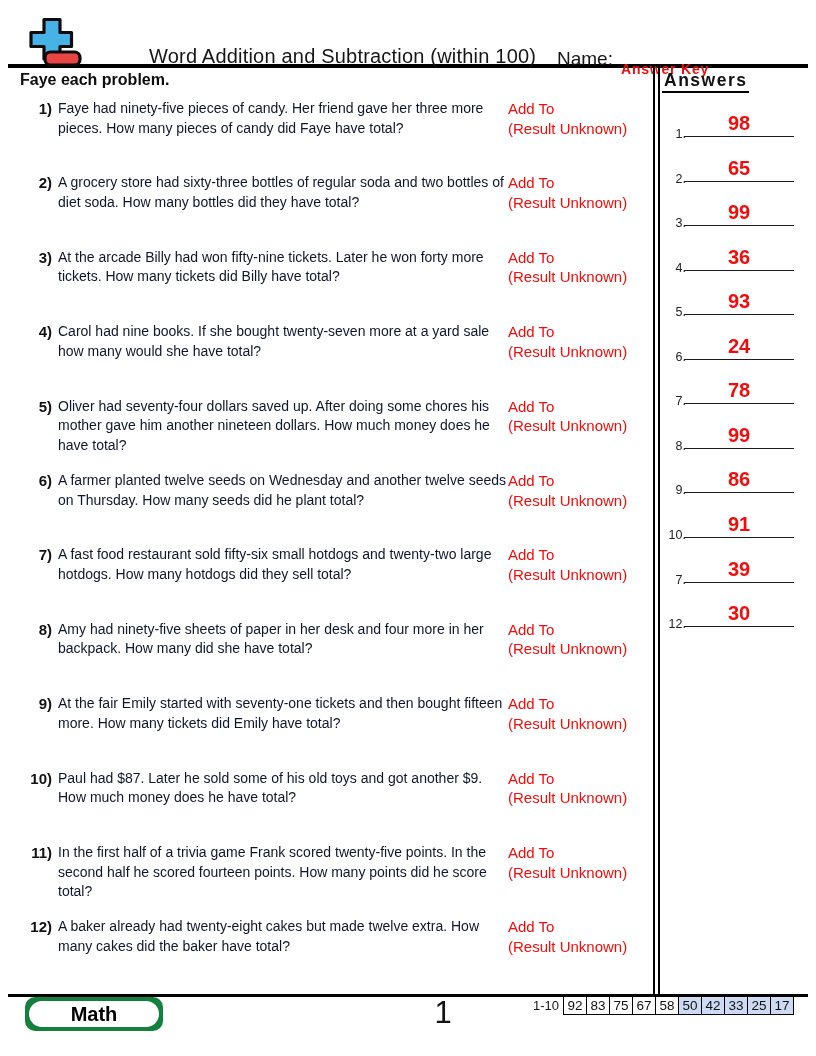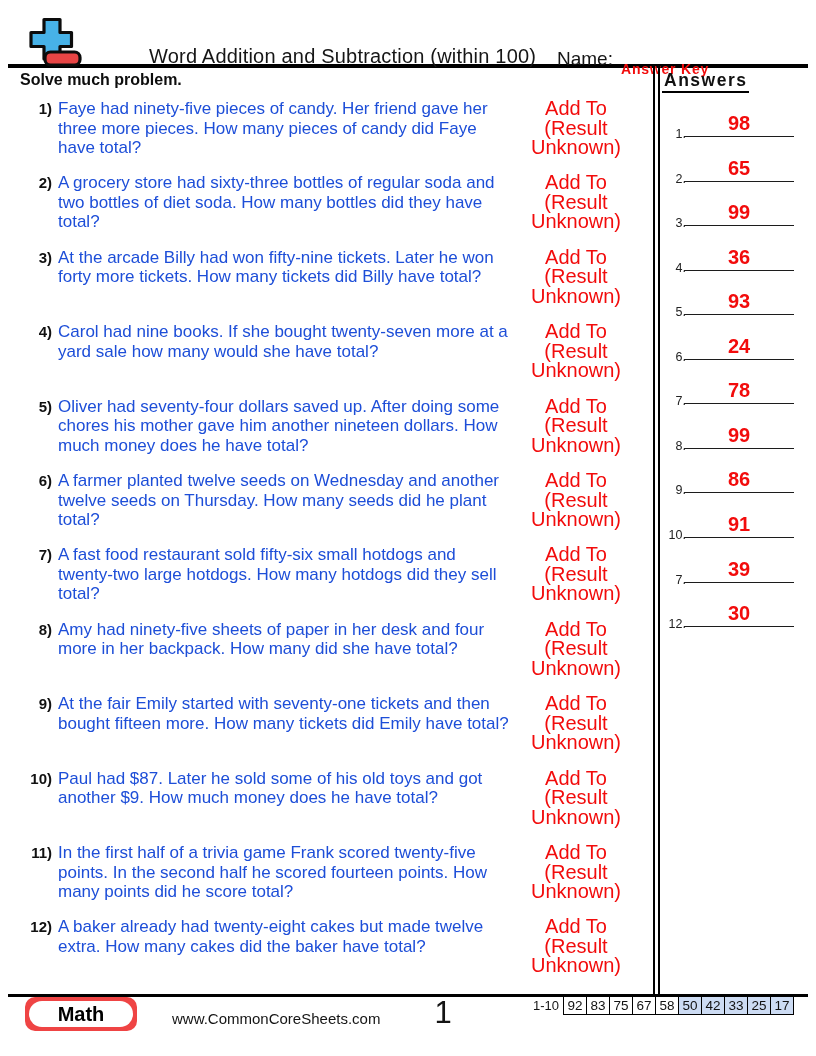--- a/index.html
+++ b/index.html
@@ -49,25 +49,25 @@
   }
 
   
   .problem { position: absolute; left: 0; width: 650px; }
   .problem-number {
     position: absolute; left: 22px; top: 0; width: 30px;
     text-align: right; font-weight: bold; font-size: 15px; line-height: 19.5px;
   }
   .problem-text {
     position: absolute; left: 58px; top: 0; width: 452px;
-    font-size: 17px; line-height: 19.5px; color: #1d4ed8;
+    font-size: 14px; line-height: 19.5px; color: #0f172a;
   }
   .problem-tag {
     position: absolute; left: 508px; top: 0; width: 136px;
-    text-align: center; font-size: 20px; line-height: 19.5px;
+    text-align: left; font-size: 15px; line-height: 19.5px;
   }
   .red-text { color: var(--accent-red); }
 
   
   .answers-title {
     position: absolute; left: 662px; top: 70px; width: 148px;
     text-align: left; font-size: 17.5px; font-weight: bold; letter-spacing: 1.5px;
   }
   .answers-title span { border-bottom: 2px solid #000; padding: 0 2px 1px 2px; }
   .answer-row { position: absolute; left: 650px; width: 158px; height: 28px; }
@@ -83,22 +83,22 @@
   .answer-value {
     font-size: 20px; font-weight: bold; line-height: 25px;
   }
 
   
   .footer-rule {
     position: absolute; left: 8px; top: 994px;
     width: 800px; height: 3px; background: #000;
   }
   .subject-badge {
-    position: absolute; left: 25px; top: 997px; width: 112px; height: 34px;
-    background: #ef4444; border-radius: 10px;
+    position: absolute; left: 25px; top: 997px; width: 138px; height: 34px;
+    background: #15803d; border-radius: 10px;
   }
   .subject-pill {
     position: absolute; left: 4px; top: 4px; right: 4px; bottom: 4px;
     background: #fff; border-radius: 14px;
     display: flex; align-items: center; justify-content: center;
     font-size: 20px; font-weight: bold; color: #000;
   }
   .website {
     position: absolute; left: 172px; top: 1010px;
     font-size: 15px; color: #141414;
@@ -131,21 +131,21 @@
 
   <svg class="logo" viewBox="0 0 54 50" aria-hidden="true">
     <path d="M15 1.5 H31 V14.5 H42.5 V28.5 H31 V41 H15 V28.5 H2 V14.5 H15 Z" fill="#47b2e8" stroke="#0c0c0c" stroke-width="3.2" stroke-linejoin="round"></path>
     <rect x="16" y="34" width="35" height="13" rx="5.5" fill="#e84545" stroke="#0c0c0c" stroke-width="3.2"></rect>
   </svg>
 
   <div class="worksheet-title">Word Addition and Subtraction (within 100)</div>
   <div class="name-label">Name:</div>
   <div class="answer-key red-text">Answer Key</div>
 
-  <div class="instructions">Solve much problem.</div>
+  <div class="instructions">Faye each problem.</div>
 
   <div class="divider-vertical"></div>
 
   <div id="problems">
       <div class="problem" style="top: 99px;">
       <div class="problem-number">1)</div>
       <div class="problem-text">Faye had ninety-five pieces of candy. Her friend gave her three more pieces. How many pieces of candy did Faye have total?</div>
       <div class="problem-tag red-text">
         <div>Add To</div>
         <div>(Result Unknown)</div>
@@ -318,21 +318,20 @@
       </div>
     </div>
     </div>
 
   <div class="footer-rule"></div>
 
   <div class="subject-badge">
     <div class="subject-pill">Math</div>
   </div>
 
-  <div class="website">www.CommonCoreSheets.com</div>
   <div class="page-number">1</div>
 
   <div class="score-table">
     <div class="score-row">
       <div class="score-label">1-10</div>
       <div id="score-row1-cells" style="display:flex">
           <div class="score-cell">92</div>
           <div class="score-cell">83</div>
           <div class="score-cell">75</div>
           <div class="score-cell">67</div>

